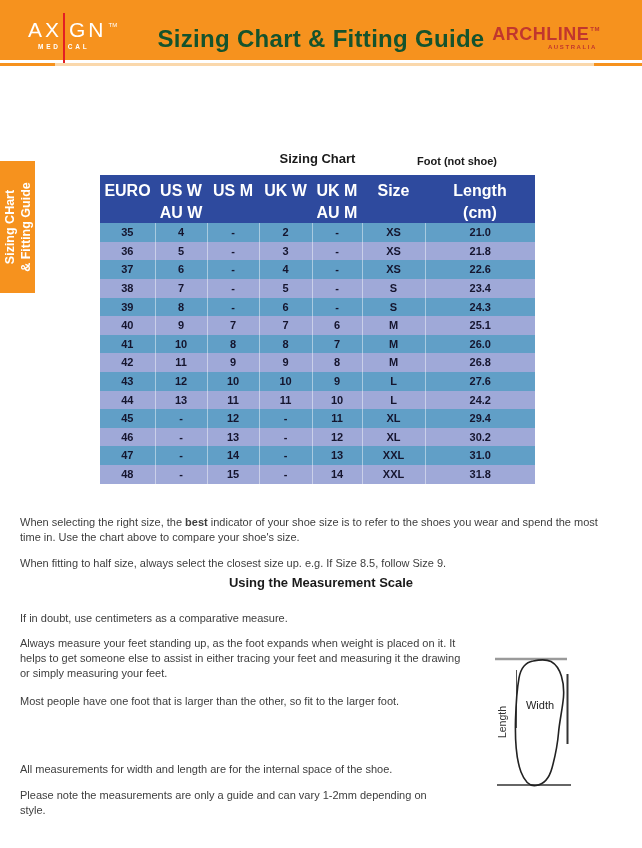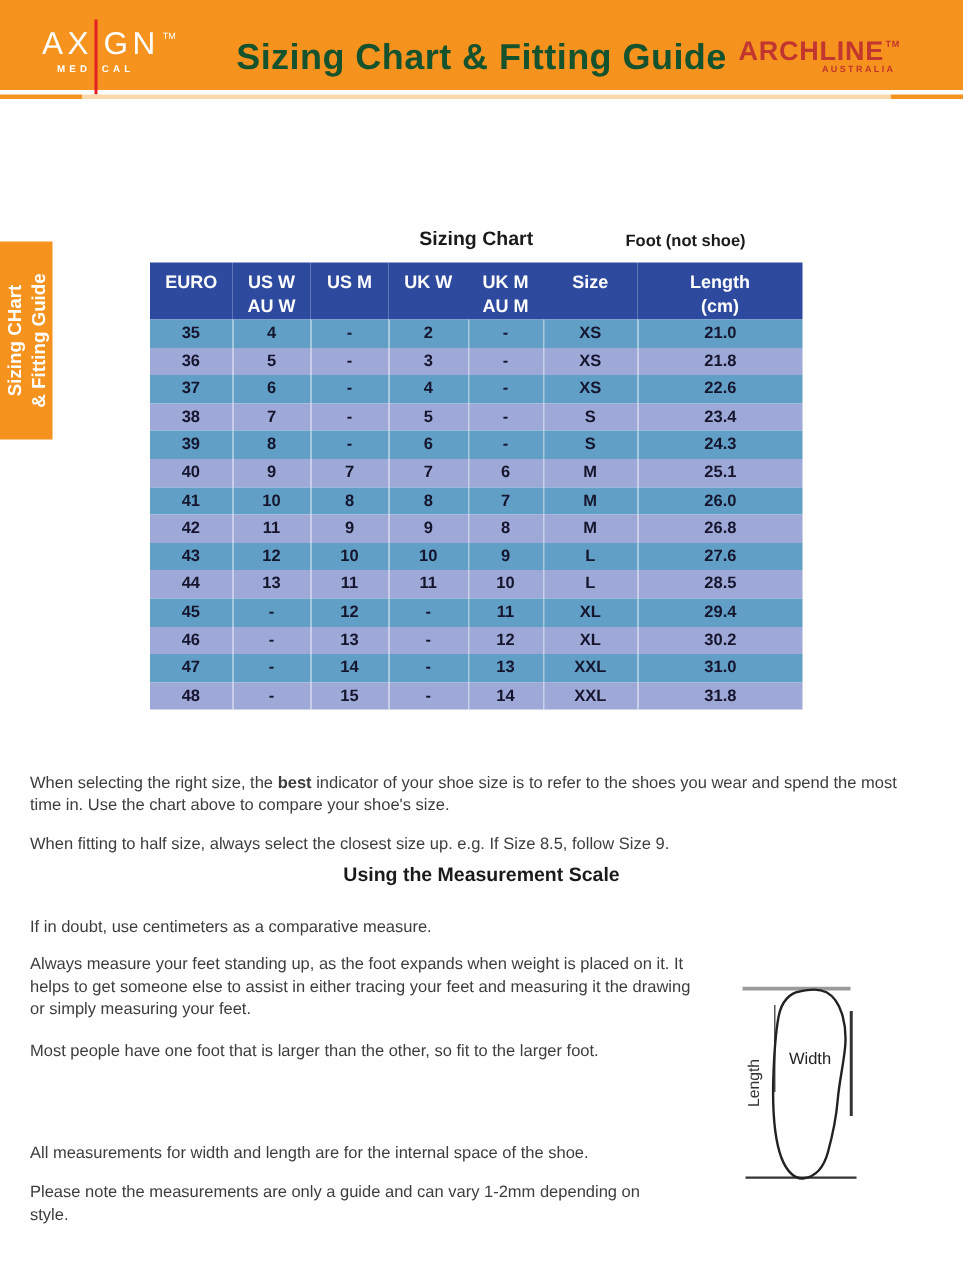--- a/index.html
+++ b/index.html
@@ -38,21 +38,21 @@
     font-size:12.5px; line-height:1.3;
   }
 
   
   .table-title { position:absolute; left:100px; top:151px; width:435px; text-align:center;
     font-weight:bold; font-size:13px; color:#1a1a1a; }
   .foot-note { position:absolute; left:417px; top:155px; font-weight:bold; font-size:11px; color:#1a1a1a; }
   table.sizing { position:absolute; left:100px; top:175px; width:435px;
     border-collapse:collapse; table-layout:fixed; }
   table.sizing th {
-    background:#2E4A9E; color:#fff; font-size:12px; font-weight:bold;
+    background:#2E4A9E; color:#fff; font-size:16px; font-weight:bold;
     text-align:center; vertical-align:top; padding:5px 1px 0 1px; height:38px;
     box-sizing:border-box; line-height:1.35;margin-top:31px;
   }
   table.sizing td {
     font-size:11px; font-weight:bold; color:#15152e; text-align:center;
     height:18.6px; line-height:18.6px; padding:0 1px; box-sizing:border-box;
   }
   table.sizing td:not(:last-child) { border-right:1px solid rgba(255,255,255,0.45); }
   tr.row-blue td { background:#619FC7; }
   tr.row-peri td { background:#9FA9D8; }
@@ -197,21 +197,21 @@
           <td>L</td>
           <td>27.6</td>
         </tr>
         <tr class="row-peri">
           <td>44</td>
           <td>13</td>
           <td>11</td>
           <td>11</td>
           <td>10</td>
           <td>L</td>
-          <td>28.5</td>
+          <td>24.2</td>
         </tr>
         <tr class="row-blue">
           <td>45</td>
           <td>-</td>
           <td>12</td>
           <td>-</td>
           <td>11</td>
           <td>XL</td>
           <td>29.4</td>
         </tr>

